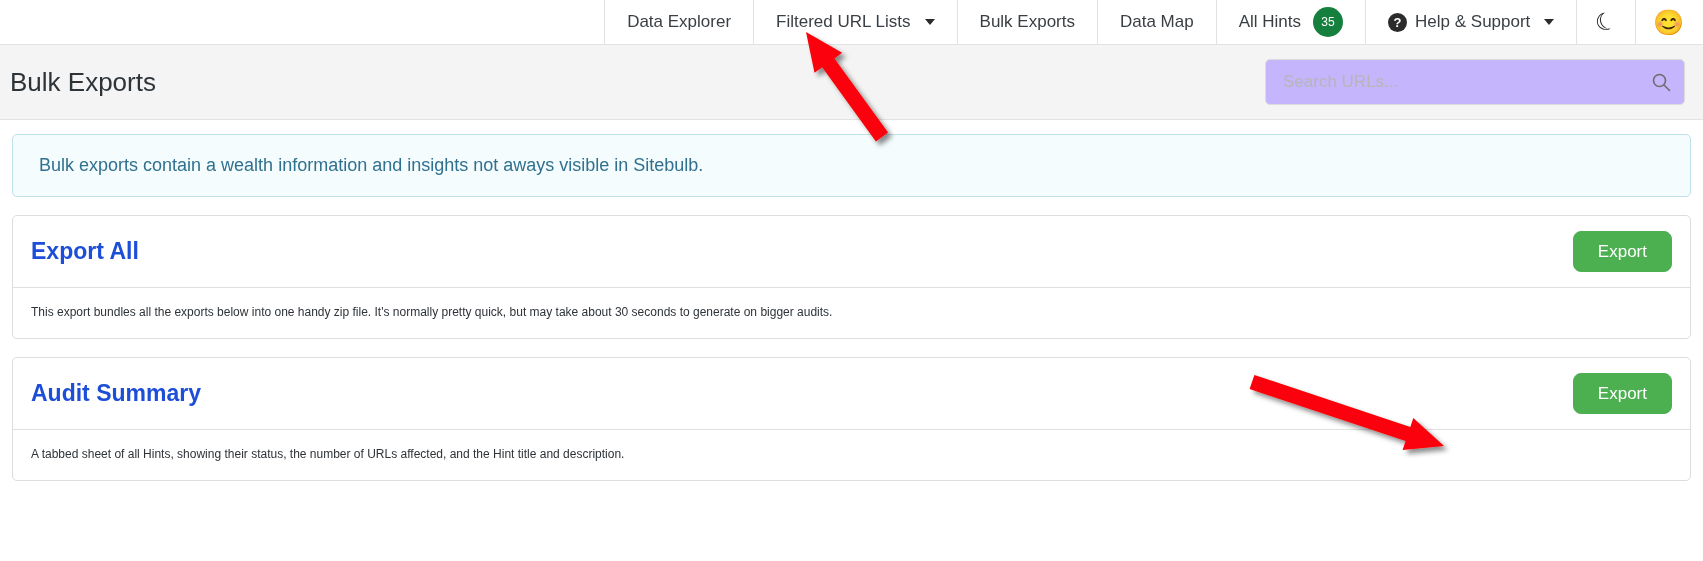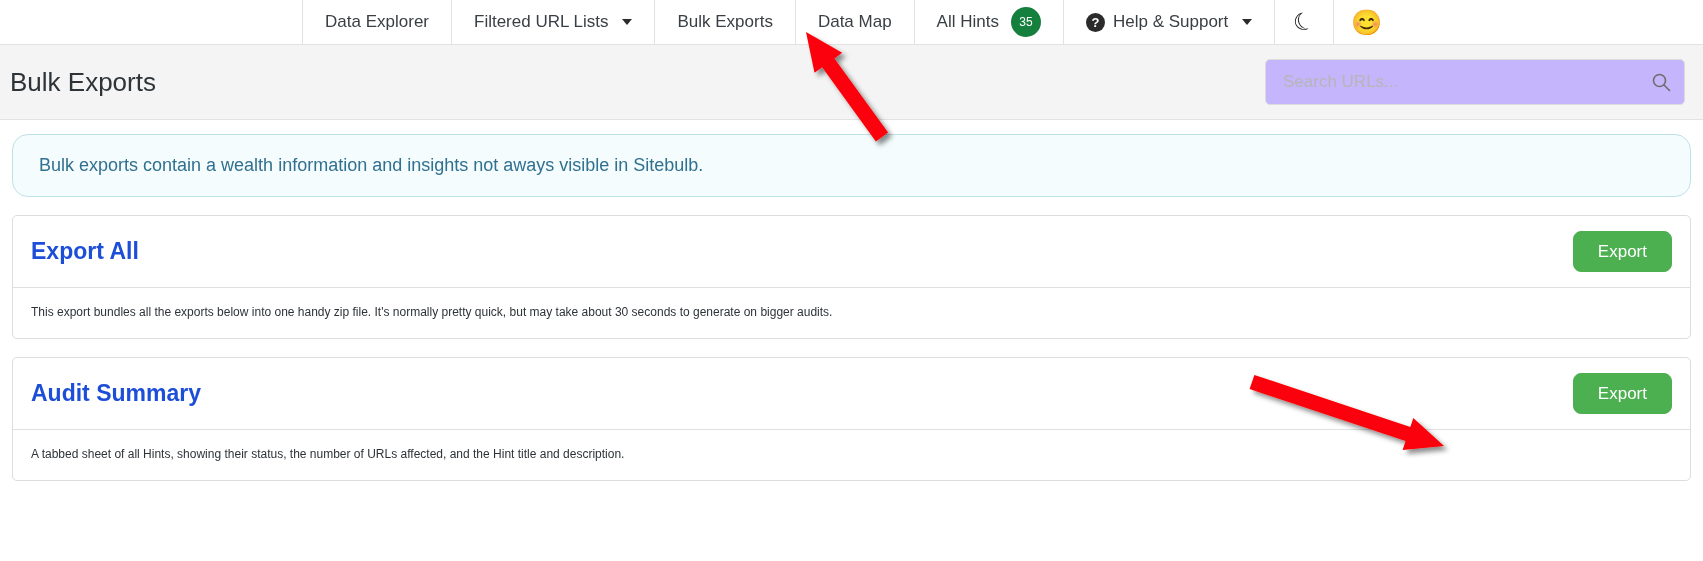--- a/index.html
+++ b/index.html
@@ -11,21 +11,21 @@
   }
   body { position: relative; }
 
   
   .topnav {
     height: 45px;
     background: #ffffff;
     border-bottom: 1px solid #e2e2e2;
     display: flex;
     align-items: stretch;
-    justify-content: center;
+    justify-content: flex-end;
     position: relative;
     z-index: 2;
   }
   .nav-item {
     display: flex;
     align-items: center;
     gap: 8px;
     padding: 0 22px;
     border-left: 1px solid #e2e2e2;
     font-size: 17px;
@@ -119,21 +119,21 @@
     pointer-events: none;
     color: #6d6d6d;
   }
 
   
   .content { padding: 14px 12px 0 12px; }
 
   .alert-info {
     border: 1px solid #bfe2e8;
     background: #f4fcfd;
-    border-radius: 16px;
+    border-radius: 5px;
     padding: 20px 26px;
     color: #31708f;
     font-size: 18px;
     margin-bottom: 18px;
   }
 
   .card {
     border: 1px solid #dddddd;
     border-radius: 5px;
     background: #ffffff;

